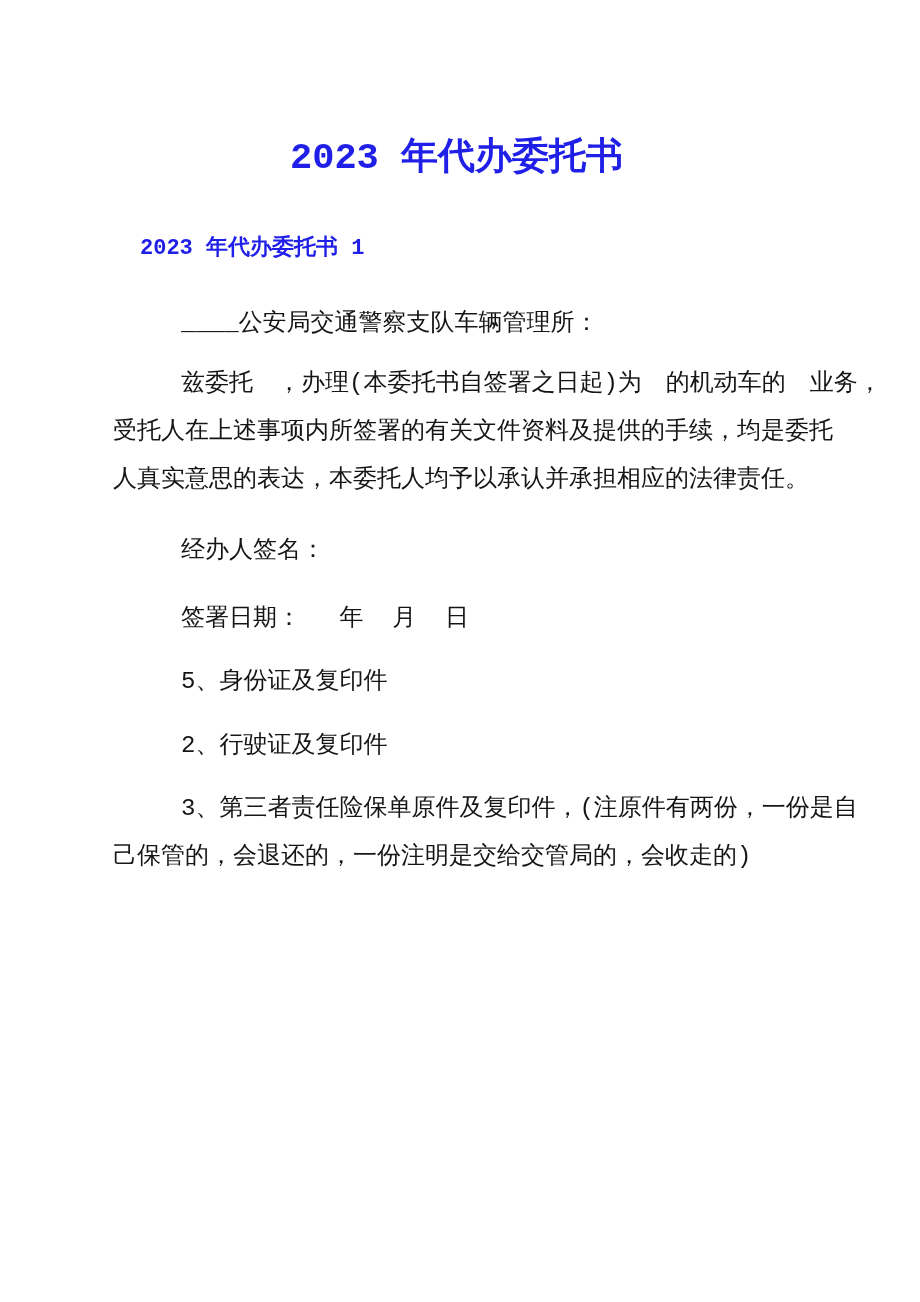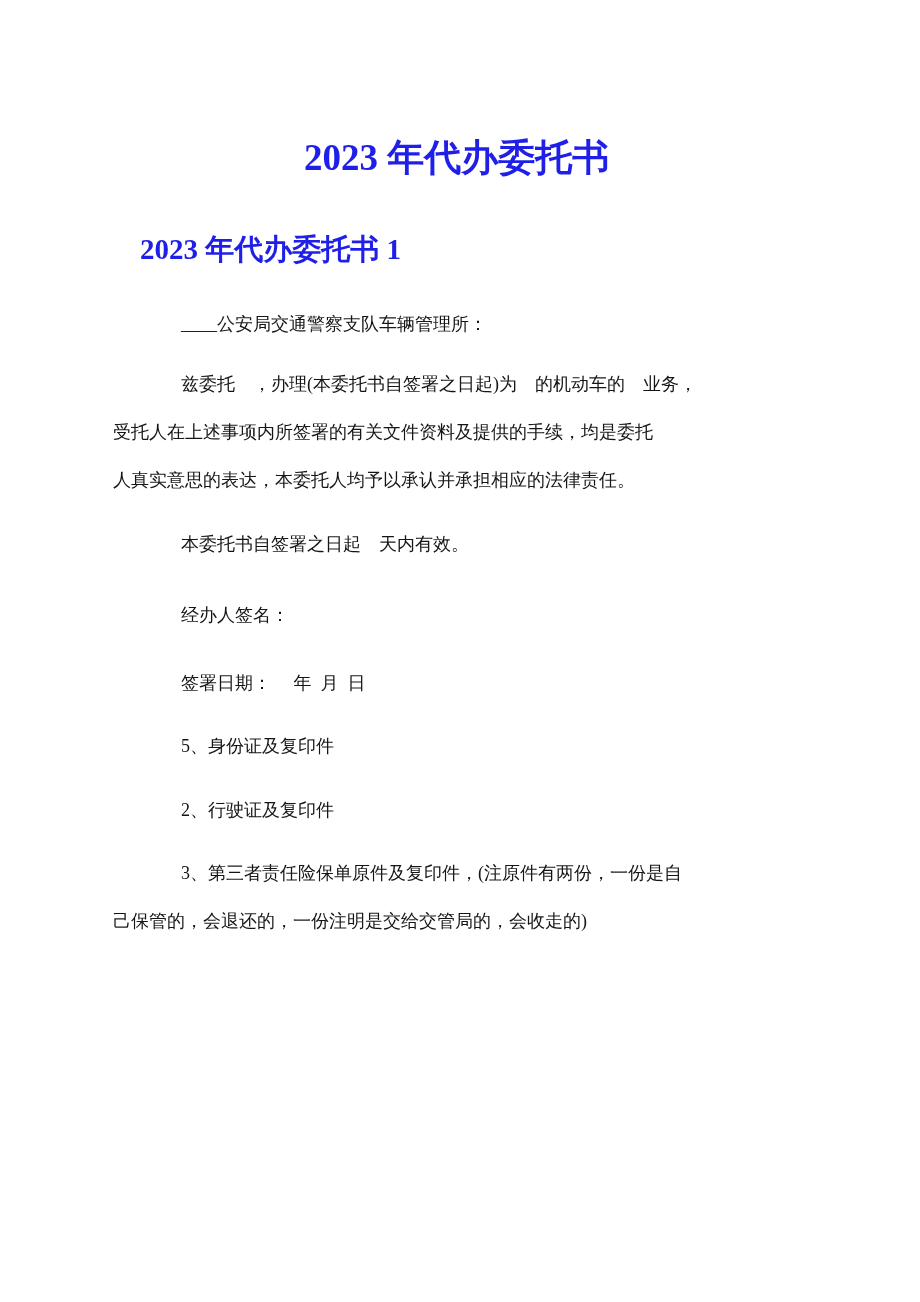--- a/index.html
+++ b/index.html
@@ -8,42 +8,42 @@
     background: #ffffff;
   }
   .page {
     position: relative;
     width: 920px;
     height: 1128px;
     box-sizing: border-box;
     background: #ffffff;
     padding: 136px 120px 0 113px;
     overflow: hidden;
-    font-family: Liberation Serif, serif;
+    font-family: Liberation Mono, monospace;
     color: #151515;
   }
   .doc-title {
     margin: 0;
     font-size: 37px;
     line-height: 44px;
     font-weight: bold;
     text-align: center;
     color: #1f1fe8;
     white-space: pre;
   }
   .section-heading {
     margin: 52px 0 0 27px;
-    font-size: 29px;
+    font-size: 22px;
     line-height: 34px;
     font-weight: bold;
     color: #1f1fe8;
     white-space: pre;
   }
   .body-text {
-    font-size: 18px;
+    font-size: 24px;
     color: #151515;
   }
   .para { margin: 0; }
   .line {
     line-height: 48px;
     white-space: pre;
   }
   .line.first { padding-left: 68px; }
   
   .p0  { margin-top: 34px; }
@@ -72,23 +72,20 @@
     <div class="para p0">
       <div class="line first">____公安局交通警察支队车辆管理所：</div>
     </div>
 
     <div class="para p1">
       <div class="line first">兹委托　，办理(本委托书自签署之日起)为　的机动车的　业务，</div>
       <div class="line">受托人在上述事项内所签署的有关文件资料及提供的手续，均是委托</div>
       <div class="line">人真实意思的表达，本委托人均予以承认并承担相应的法律责任。</div>
     </div>
 
-    <div class="para p2">
-      <div class="line first">本委托书自签署之日起　天内有效。</div>
-    </div>
 
 
 
     <div class="para p5">
       <div class="line first">经办人签名：</div>
     </div>
 
     <div class="para p6">
       <div class="line first">签署日期：　 年  月  日</div>
     </div>

